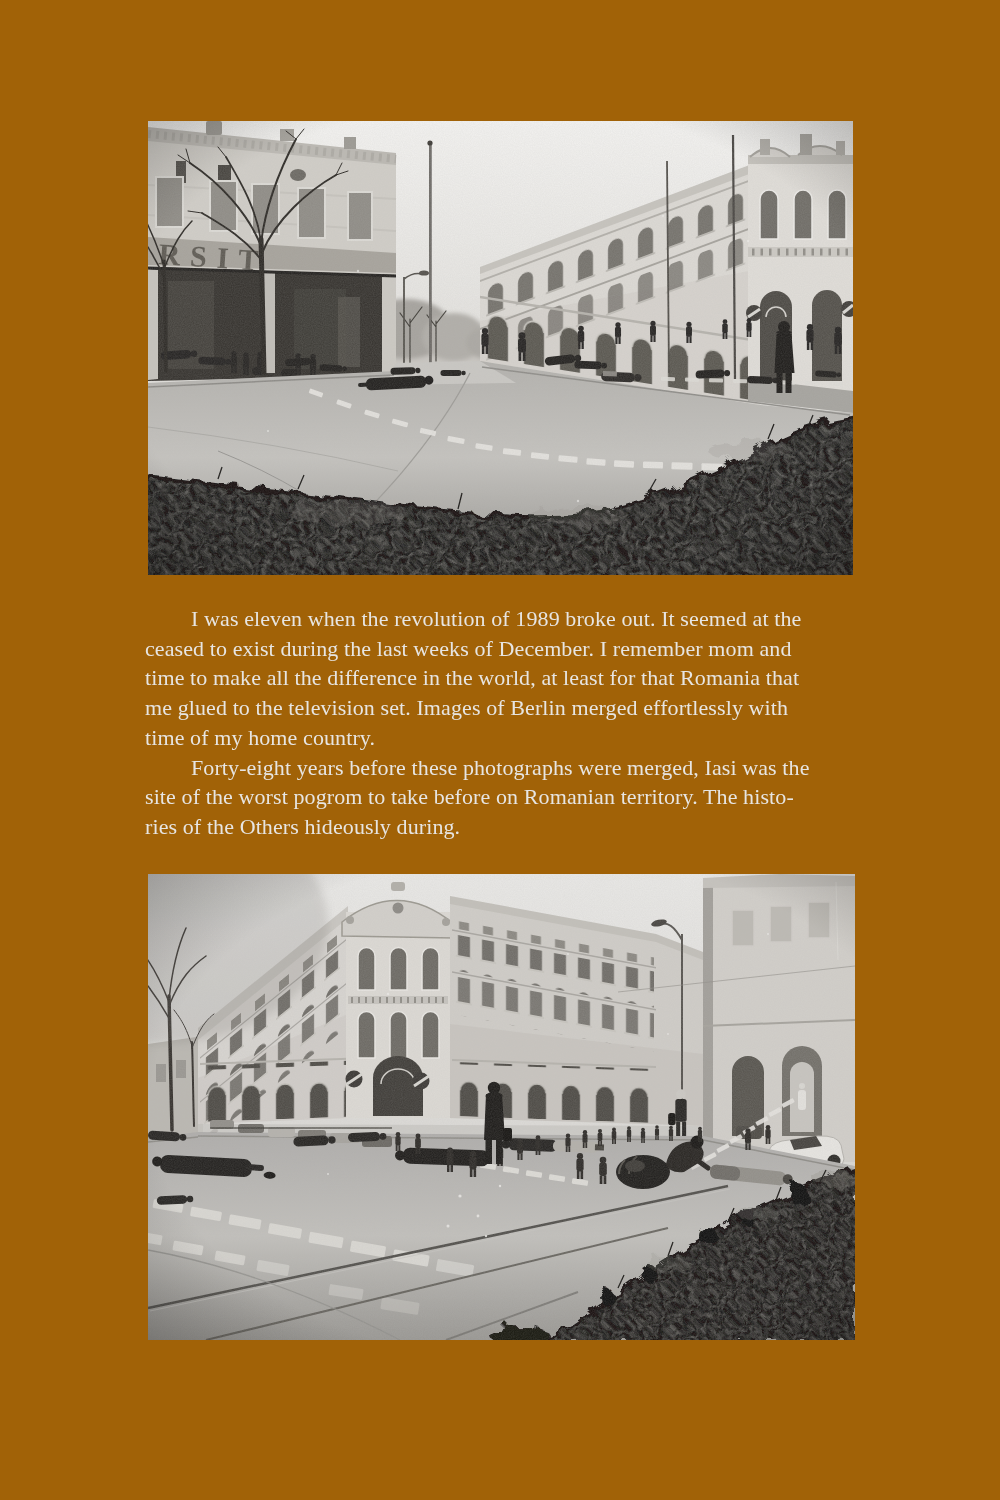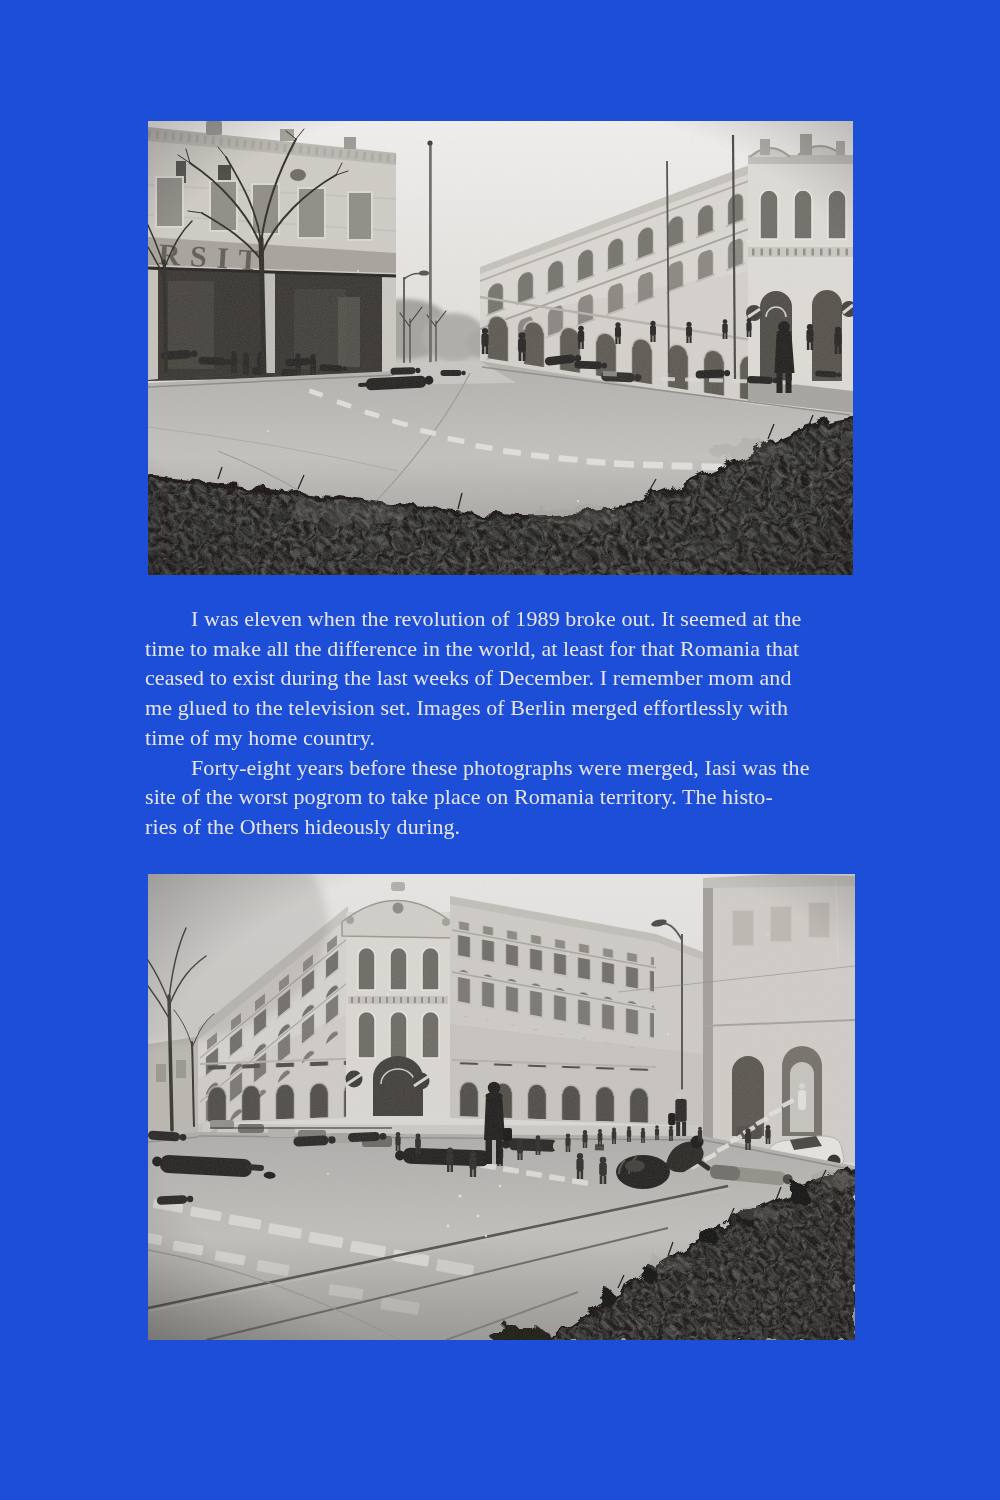--- a/index.html
+++ b/index.html
@@ -1,18 +1,18 @@
 <!DOCTYPE html>
 <html><head>
 <meta charset="utf-8">
 <style>
   html,body{margin:0;padding:0;background:#111;}
   .page{
     position:relative;width:1000px;height:1500px;margin:0 auto;
-    background:#1d4ed8;overflow:hidden;
+    background:#a16207;overflow:hidden;
     font-family:"Liberation Serif","DejaVu Serif",serif;
   }
   figure.photo{position:absolute;margin:0;padding:0;line-height:0;}
   figure.photo svg{display:block;}
   #photo-top{left:148px;top:121px;width:705px;height:454px;}
   #photo-bottom{left:148px;top:874px;width:707px;height:466px;}
   .body-text{
     position:absolute;left:145px;top:604px;width:730px;
     color:#e7e5e2;font-size:22px;line-height:29.7px;
     letter-spacing:0.1px;
@@ -295,28 +295,28 @@
           <circle cx="430" cy="380" r="1.2"></circle>
       </g>
       <rect x="0" y="0" width="705" height="454" filter="url(#tGrain)" opacity="0.4"></rect>
       <rect x="0" y="0" width="705" height="454" fill="url(#tVig)"></rect>
     </svg>
   </figure>
 
   <section class="body-text">
     <div>
       <div class="line indent">I was eleven when the revolution of 1989 broke out. It seemed at the</div>
+      <div class="line">ceased to exist during the last weeks of December. I remember mom and</div>
       <div class="line">time to make all the difference in the world, at least for that Romania that</div>
-      <div class="line">ceased to exist during the last weeks of December. I remember mom and</div>
       <div class="line">me glued to the television set. Images of Berlin merged effortlessly with</div>
       <div class="line">time of my home country.</div>
     </div>
     <div>
       <div class="line indent">Forty-eight years before these photographs were merged, Iasi was the</div>
-      <div class="line">site of the worst pogrom to take place on Romania territory. The histo-</div>
+      <div class="line">site of the worst pogrom to take before on Romanian territory. The histo-</div>
       <div class="line">ries of the Others hideously during.</div>
     </div>
   </section>
 
   <figure class="photo" id="photo-bottom" aria-label="Black-and-white photograph of an ornate corner building on a wide street: bodies lying on the roadway, pedestrians along the sidewalk, a standing figure in a long coat, a white car at right, crosswalk markings and tram rails, dark hedge in the right foreground">
     <svg width="707" height="466" viewBox="0 0 707 466">
       <defs>
         <linearGradient id="bSky" x1="0" y1="0" x2="0" y2="1">
           <stop offset="0" stop-color="#e9e8e6"></stop>
             <stop offset="1" stop-color="#d8d6d2"></stop>

